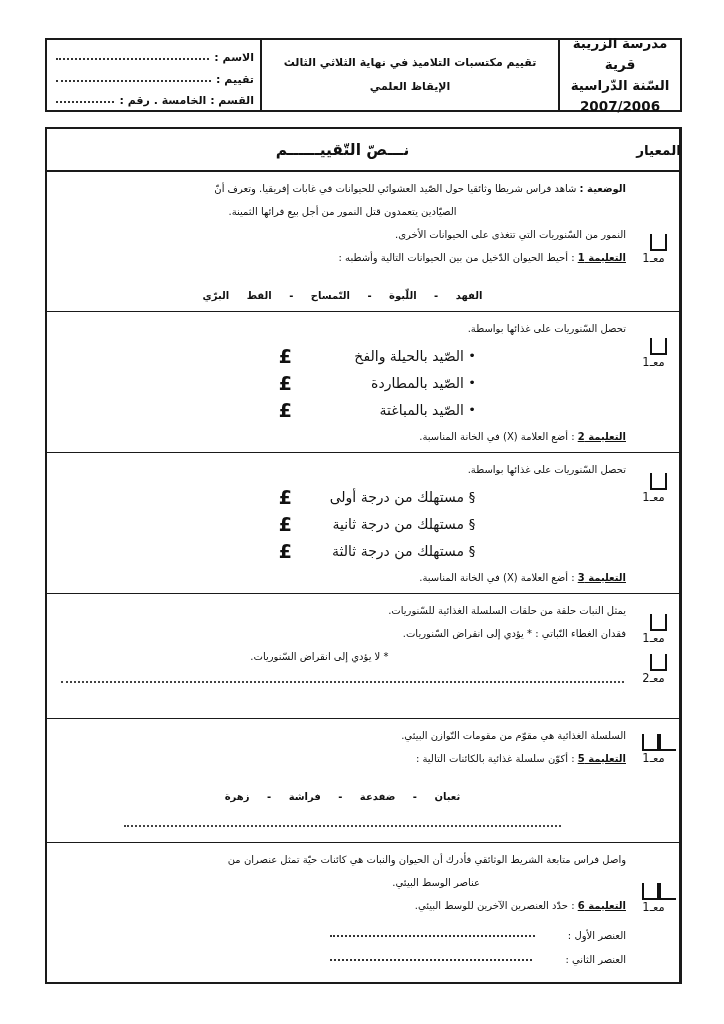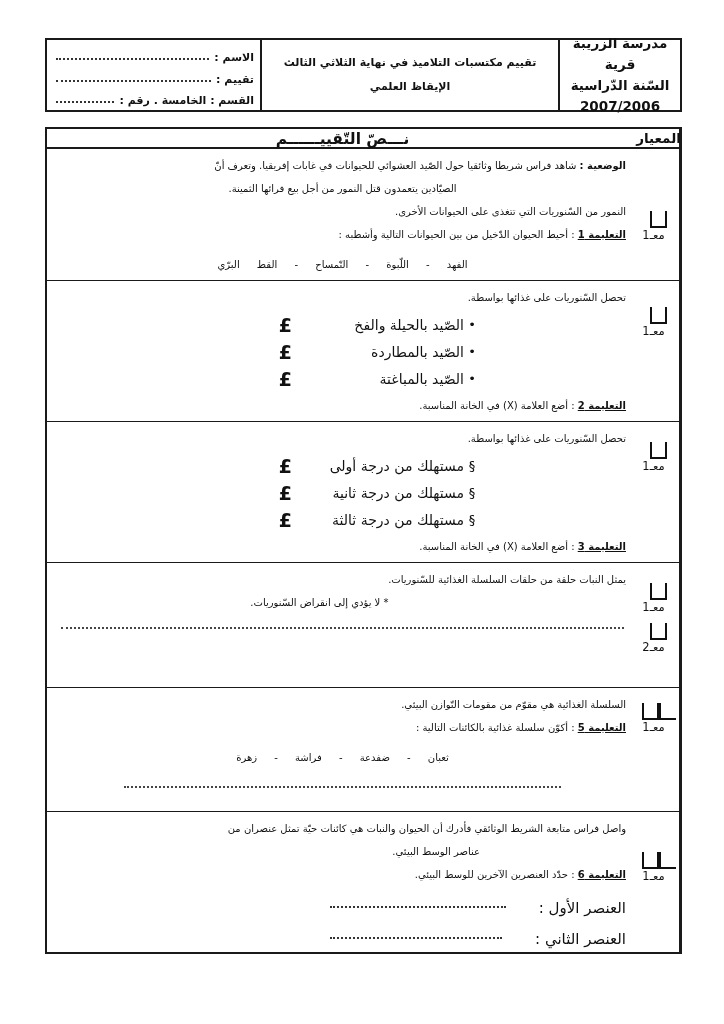--- a/index.html
+++ b/index.html
@@ -20,30 +20,30 @@
   .h-field{display:flex;direction:rtl;align-items:flex-end;height:22px;}
   .h-field .lbl{white-space:nowrap;}
   .leader{flex:1;border-bottom:2px dotted #333;margin:0 5px 4px 3px;height:1px;}
   
   .main-table{
     position:absolute;left:45px;top:127px;width:637px;
     border:2px solid #1a1a1a;box-sizing:border-box;background:#fff;
   }
   .trow{display:flex;flex-direction:row;box-sizing:border-box;}
   .trow + .trow{border-top:1.6px solid #1a1a1a;}
-  .thead{height:19px;border-bottom:0.5px solid #1a1a1a;}
+  .thead{height:42px;border-bottom:0.5px solid #1a1a1a;}
   .thead .content{display:flex;align-items:center;justify-content:center;font-weight:bold;font-size:15.5px;}
   .thead .measure{display:flex;align-items:center;justify-content:center;font-weight:bold;font-size:13.5px;padding-top:0;}
   .content{flex:1;box-sizing:border-box;padding:5px 8px 4px 8px;direction:rtl;}
   .measure{width:42px;box-sizing:border-box;border-right:1.6px solid #1a1a1a;display:flex;flex-direction:column;align-items:center;direction:ltr;}
   .line{direction:rtl;text-align:right;font-size:10px;line-height:23px;padding:0 4px;}
   .center{text-align:center;}
   .bold{font-weight:bold;}
   .instr-label{font-weight:bold;text-decoration:underline;}
-  .options{font-weight:normal;word-spacing:14px;margin-top:7px;}
+  .options{font-weight:bold;word-spacing:14px;margin-top:15px;}
   
   .blist{width:fit-content;margin:2px 150px 2px 0;direction:rtl;}
   .bitem{display:flex;direction:rtl;align-items:center;height:27px;}
   .bitem .bullet{width:16px;text-align:center;font-size:13px;}
   .bitem .btext{width:158px;text-align:right;font-size:14px;}
   .bitem .cbox{font-weight:bold;font-size:19px;margin-right:14px;transform:scaleY(1.05);}
   
   .mark{display:flex;flex-direction:column;align-items:center;}
   .mark + .mark{margin-top:9px;}
   .mark-box{display:flex;}
@@ -52,21 +52,21 @@
   .mark-label{font-size:11.5px;direction:rtl;margin-top:0;transform:translateX(-5px);white-space:nowrap;}
   .m-r1{padding-top:62px;}
   .m-r2{padding-top:26px;}
   .m-r3{padding-top:20px;}
   .m-r4{padding-top:20px;}
   .m-r5{padding-top:15px;}
   .m-r6{padding-top:40px;}
   
   .dots-full{margin:11px 6px 0 6px;border-bottom:2.5px dotted #444;height:2px;}
   .dots-mid{width:76%;margin:15px auto 0 auto;border-bottom:2.5px dotted #444;height:2px;}
-  .elem-field{display:flex;direction:rtl;width:52%;margin:13px 4px 0 0;align-items:center;font-size:15px;gap:28px;}
+  .elem-field{display:flex;direction:rtl;width:52%;margin:13px 4px 0 0;align-items:flex-end;font-size:10px;gap:28px;}
   .elem-field .lbl{white-space:nowrap;}
   
   .r1{min-height:129px;}
   .r2{min-height:135px;}
   .r3{min-height:135px;}
   .r4{min-height:125px;}
   .r5{min-height:124px;}
   .r6{min-height:140px;}
   .indent-wrap{padding-right:42%;}
   .r6-wrap{padding-right:150px;}
@@ -194,20 +194,21 @@
             <div class="mark-cell"></div>
           </div>
         <div class="mark-label">معـ1</div>
       </div>
     </div>
   </div>
 
   <div class="trow r4">
     <div class="content">
       <div class="line">يمثل النبات حلقة من حلقات السلسلة الغذائية للسّنوريات.</div>
+      <div class="line">فقدان الغطاء النّباتي : * يؤدي إلى انقراض السّنوريات.</div>
       <div class="line indent-wrap">* لا يؤدي إلى انقراض السّنوريات.</div>
       <div class="dots-full"></div>
     </div>
     <div class="measure m-r4">
       <div class="mark">
         <div class="mark-box">
             <div class="mark-cell"></div>
           </div>
         <div class="mark-label">معـ1</div>
       </div>

